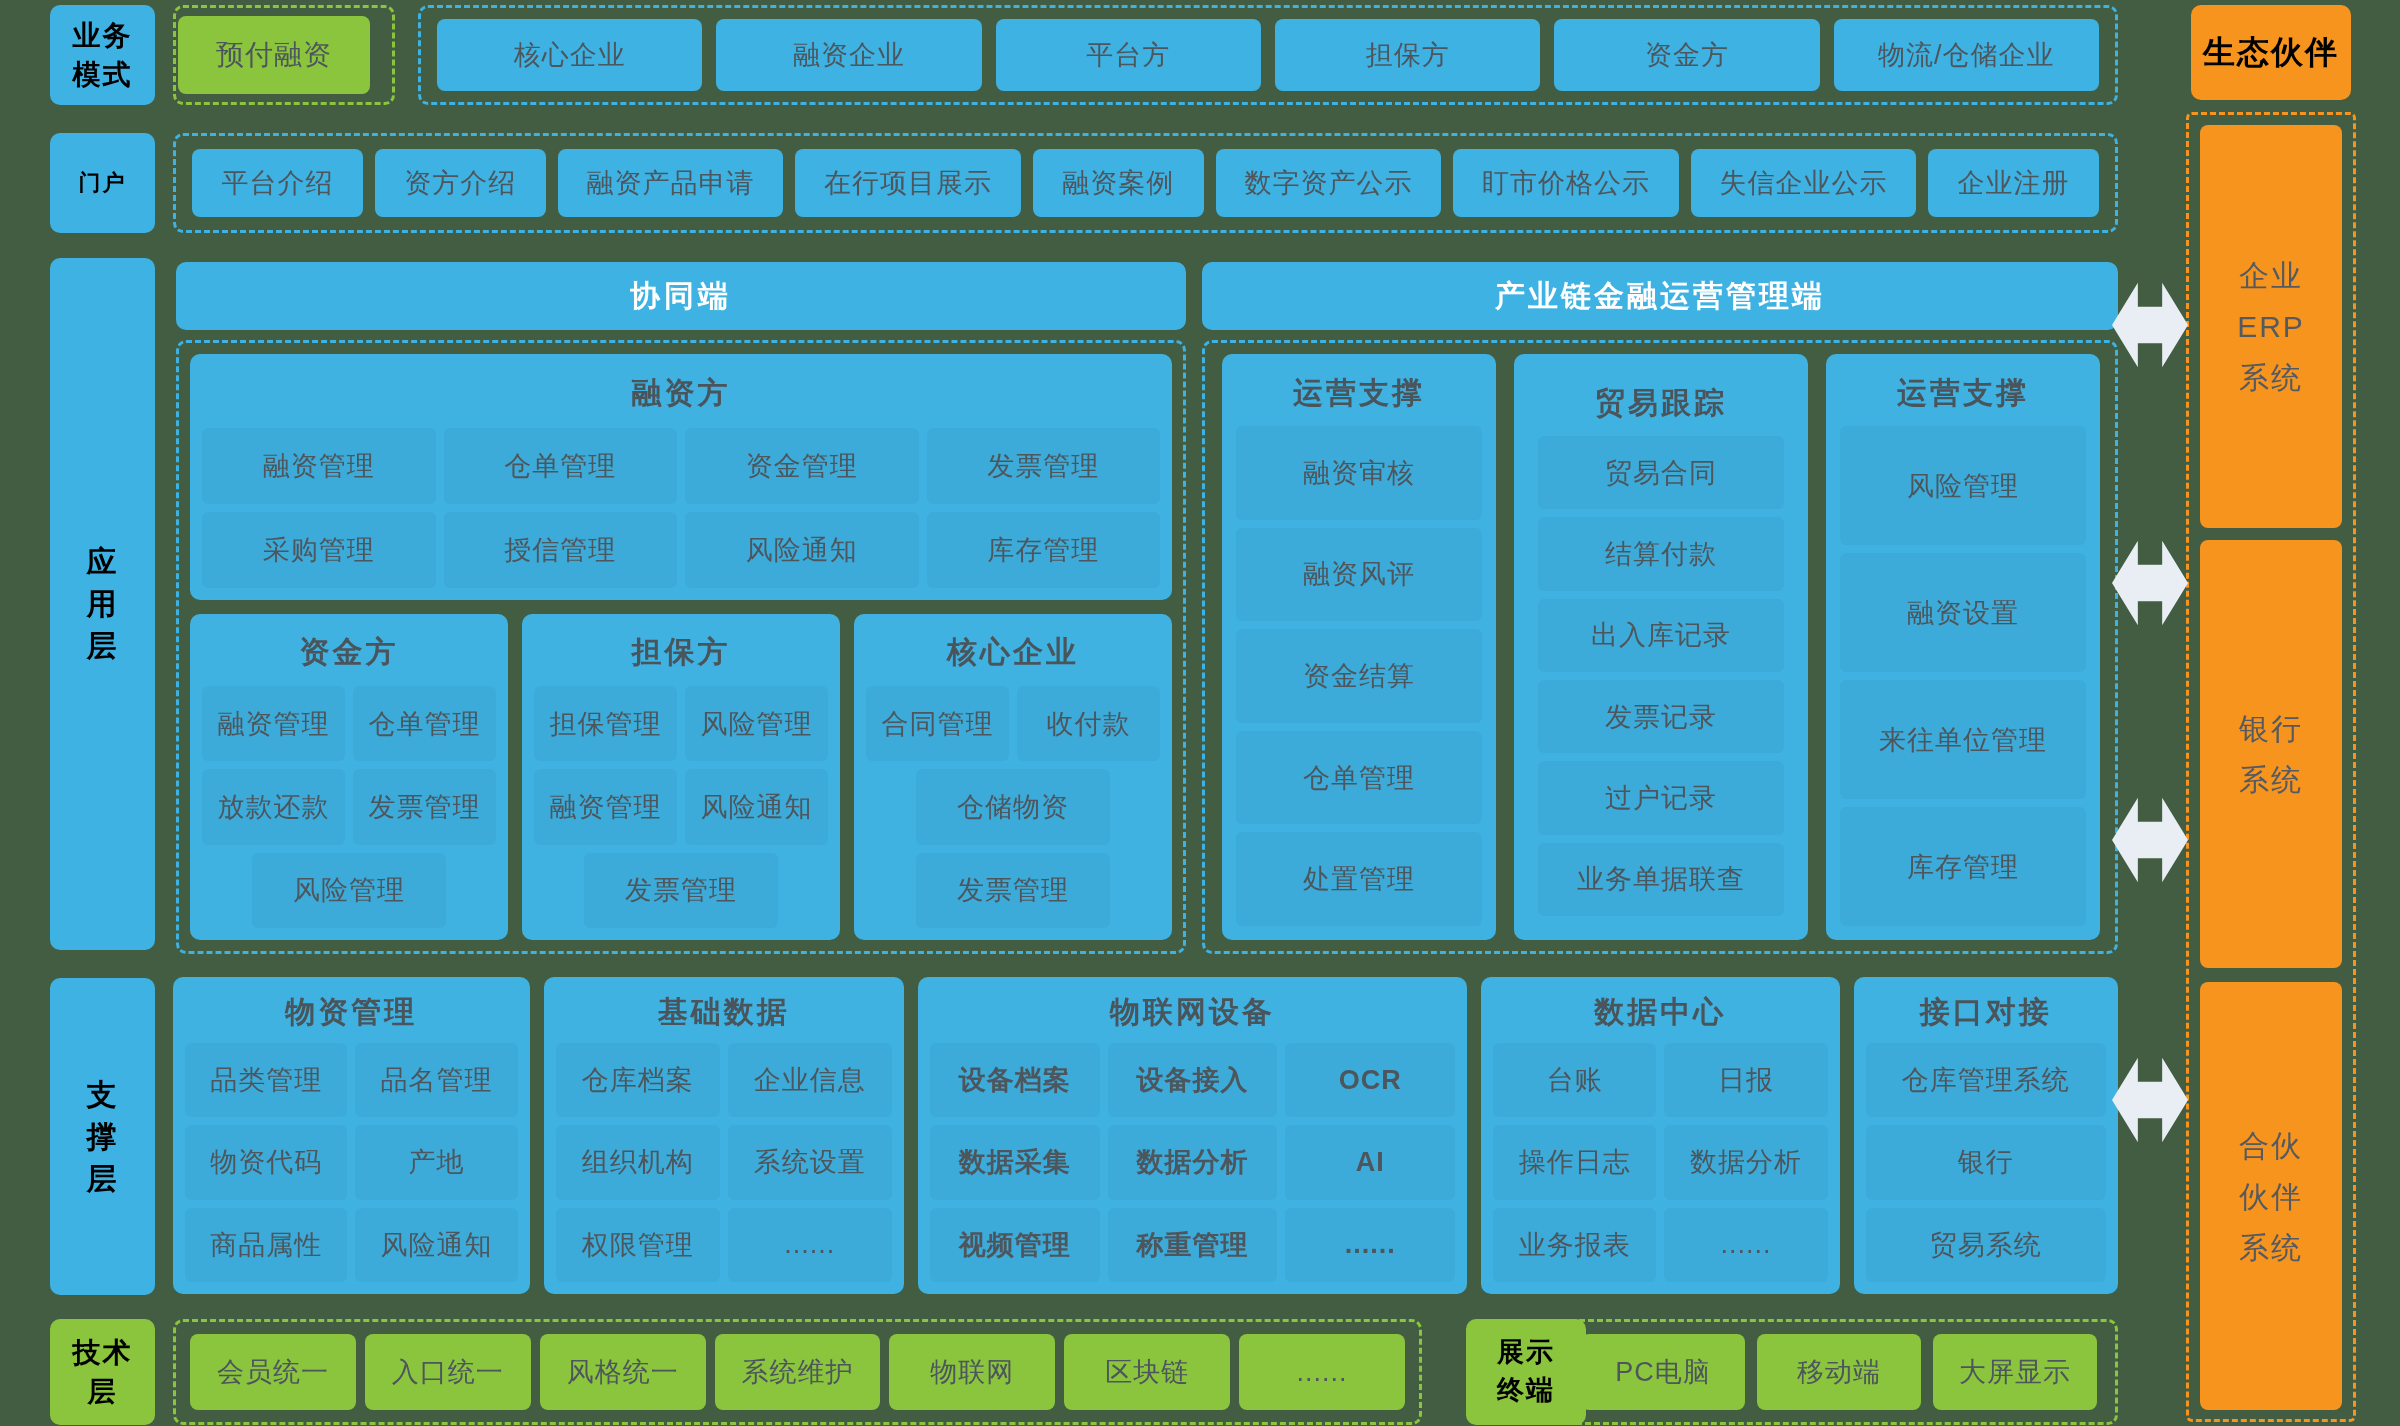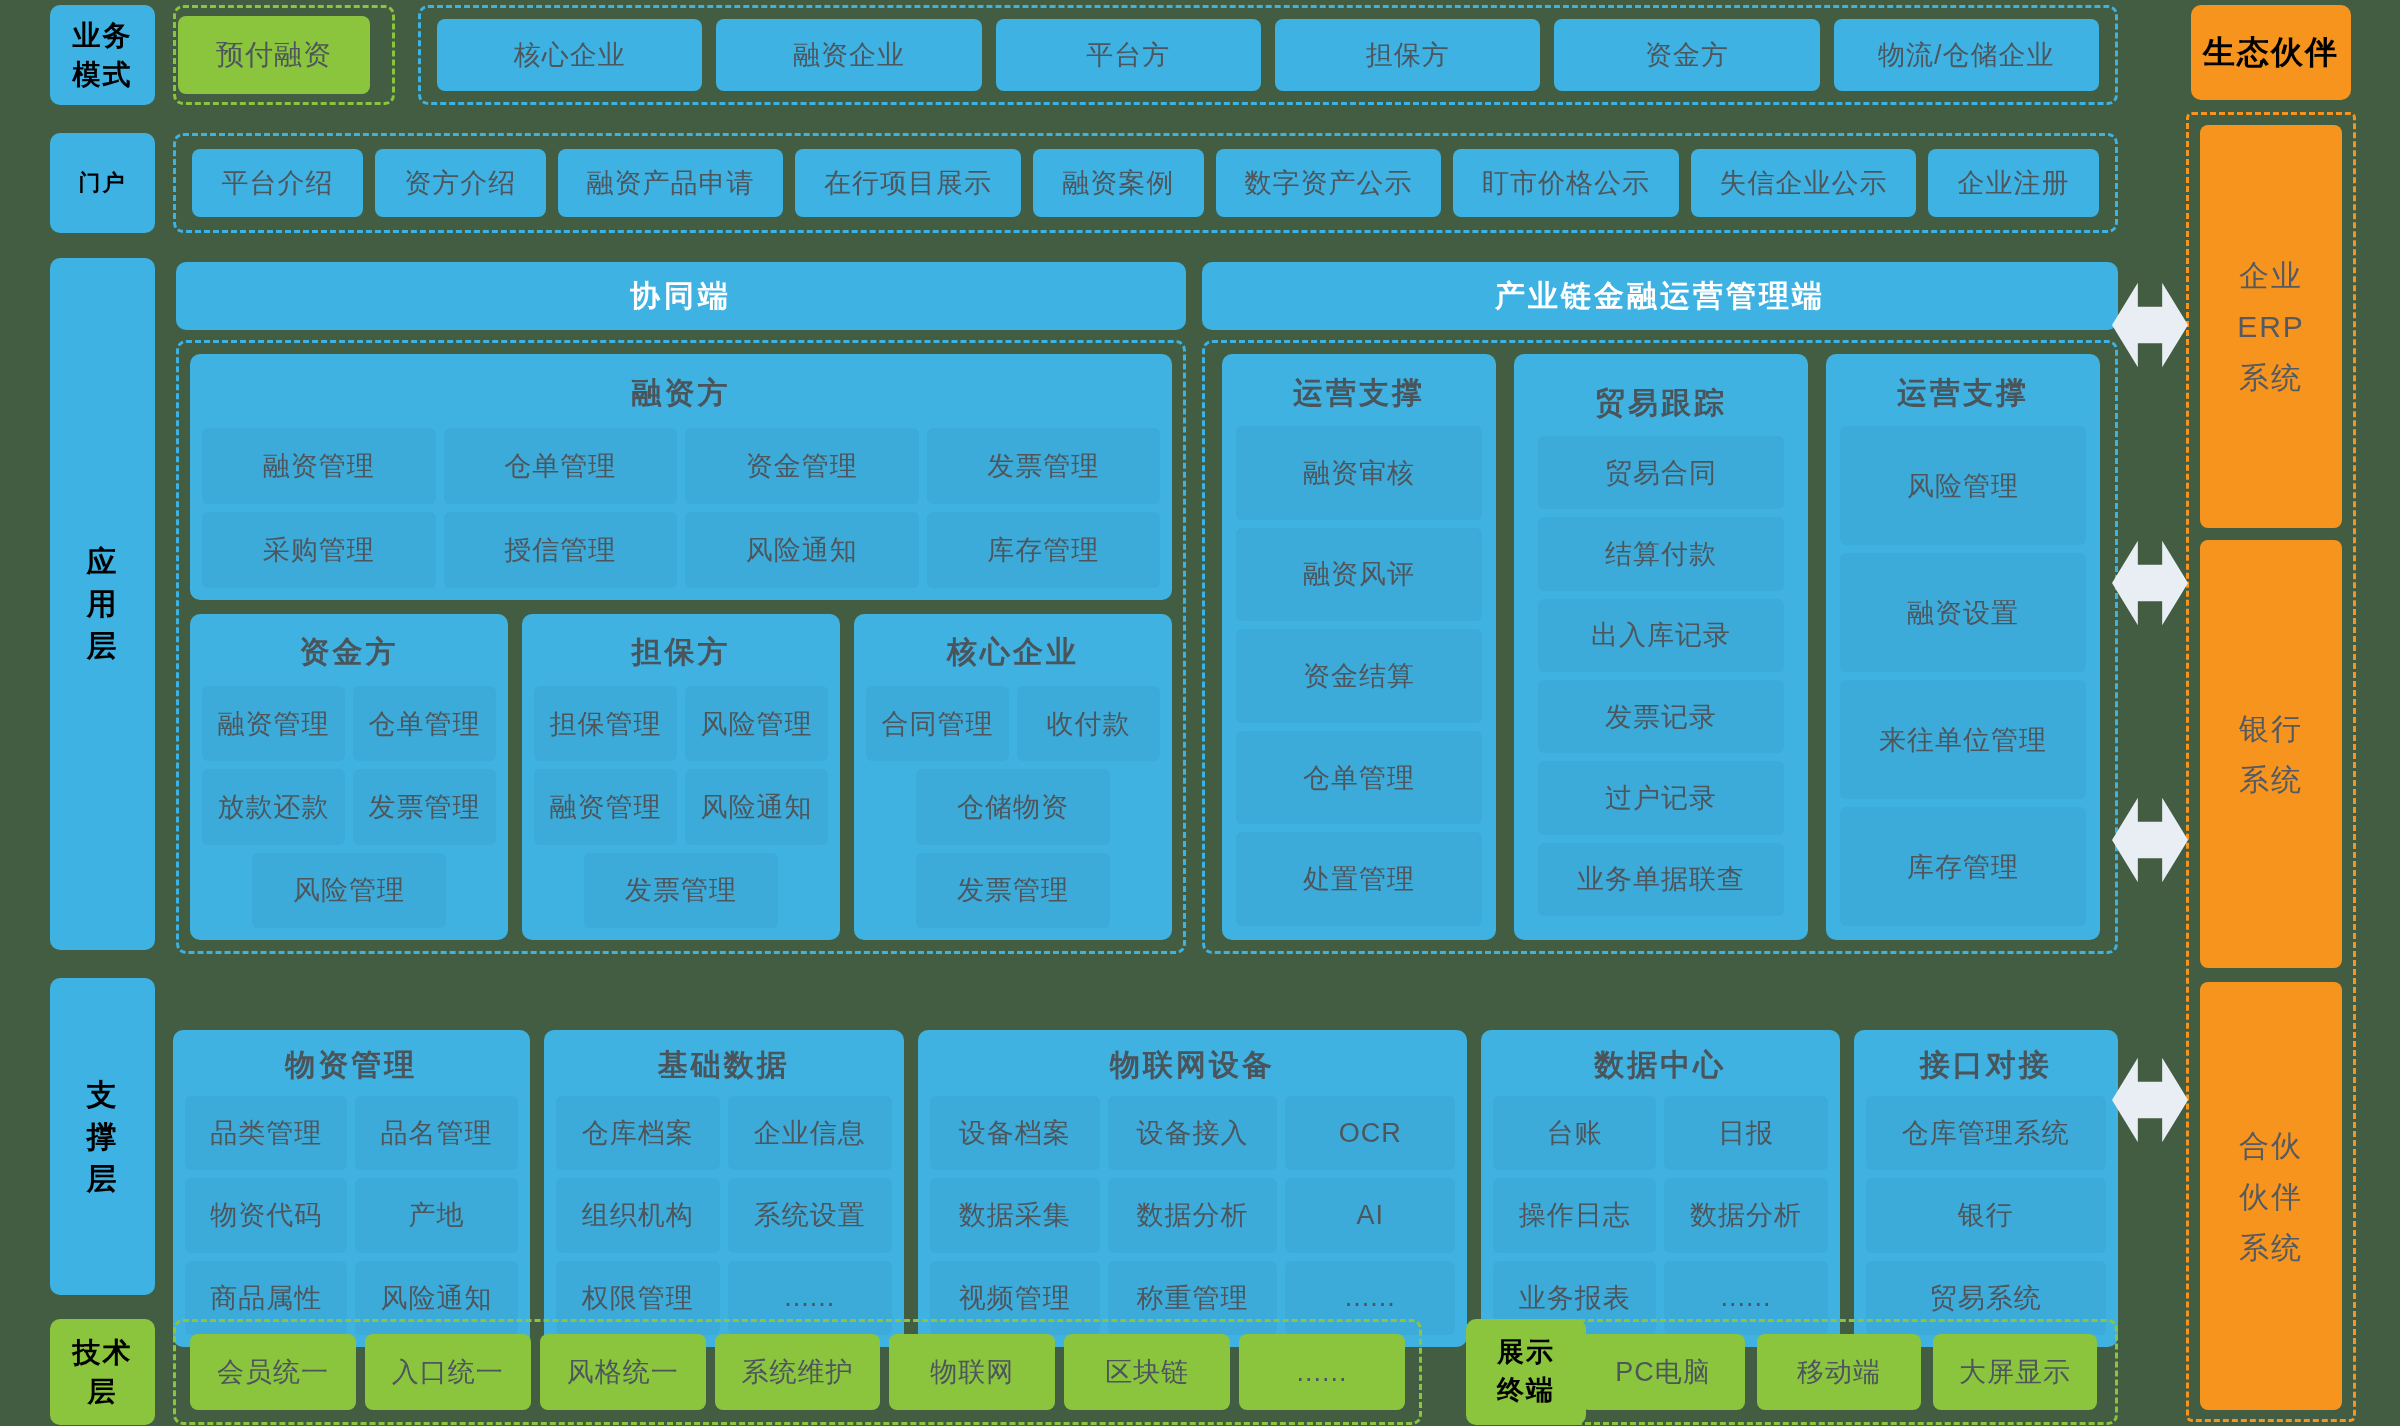--- a/index.html
+++ b/index.html
@@ -32,21 +32,21 @@
   .hdr{position:absolute;background:#3EB2E3;border-radius:10px;display:flex;align-items:center;justify-content:center;
        color:#fff;font-weight:700;font-size:30px;letter-spacing:4px;}
   
   .panel{position:absolute;background:#3FB2E2;border-radius:10px;box-sizing:border-box;
          display:flex;flex-direction:column;padding:12px;gap:8px;}
   .panelf{background:#3FB2E2;border-radius:10px;box-sizing:border-box;display:flex;flex-direction:column;padding:12px;gap:8px;}
   .ptitle{display:flex;align-items:center;justify-content:center;font-size:30px;font-weight:700;
           color:#4A545B;letter-spacing:3px;flex:0 0 auto;}
   .cells{display:grid;gap:8px;flex:1 1 auto;}
   .c4{grid-template-columns:repeat(4,1fr);}
-  .c3{grid-template-columns:repeat(3,1fr);}
+  .c3{grid-template-columns:repeat(3,1fr);font-weight:bold;}
   .c2{grid-template-columns:repeat(2,1fr);}
   .c1{grid-template-columns:1fr;}
   .cell{background:rgba(13,59,85,0.055);border-radius:6px;display:flex;align-items:center;justify-content:center;
         color:#4D565C;font-size:27px;letter-spacing:1px;}
   .vrow{display:flex;gap:8px;flex:1 1 0;}
   .vrow .cell{flex:1 1 0;}
   .spanc{margin:0 17%;}
   
   .darrow{position:absolute;width:76px;height:96px;background:#E8EEF4;
           clip-path:polygon(0 50%,34% 6%,34% 31%,66% 31%,66% 6%,100% 50%,66% 94%,66% 69%,34% 69%,34% 94%);}
@@ -174,21 +174,21 @@
     </div>
     <div class="panelf grow" style="padding:14px">
       <div class="ptitle" style="height:50px">运营支撑</div>
       <div class="cell" style="flex:1">风险管理</div>
       <div class="cell" style="flex:1">融资设置</div>
       <div class="cell" style="flex:1">来往单位管理</div>
       <div class="cell" style="flex:1">库存管理</div>
     </div>
   </div>
 
-  <div class="flexrow abs" style="left:173px;top:1030px;width:1945px;height:317px;gap:14px">
+  <div class="flexrow abs" style="left:173px;top:977px;width:1945px;height:317px;gap:14px">
     <div class="panelf" style="flex:354 1 0">
       <div class="ptitle" style="height:46px">物资管理</div>
       <div class="cells c2">
         <div class="cell">品类管理</div>
         <div class="cell">品名管理</div>
         <div class="cell">物资代码</div>
         <div class="cell">产地</div>
         <div class="cell">商品属性</div>
         <div class="cell">风险通知</div>
       </div>

